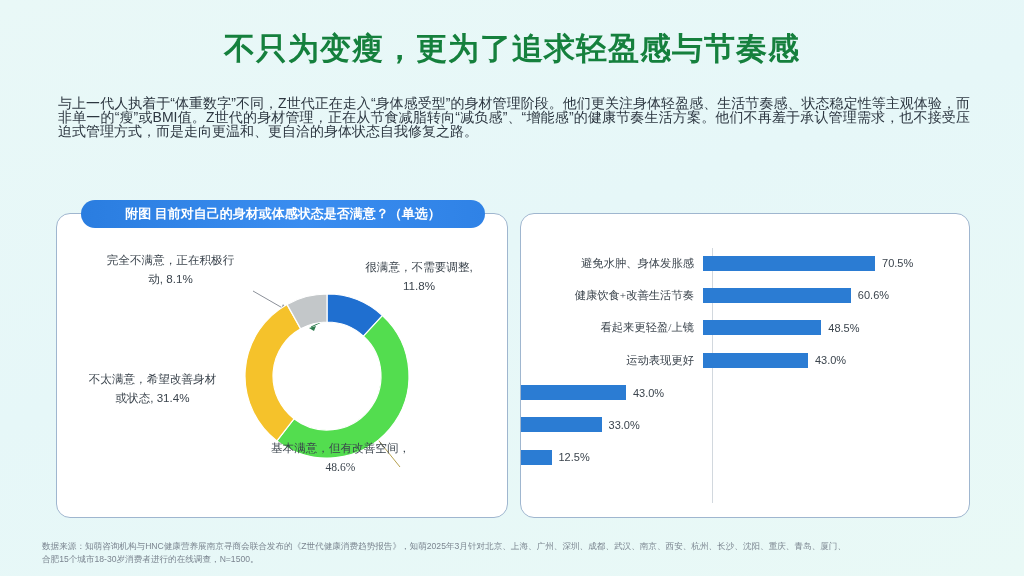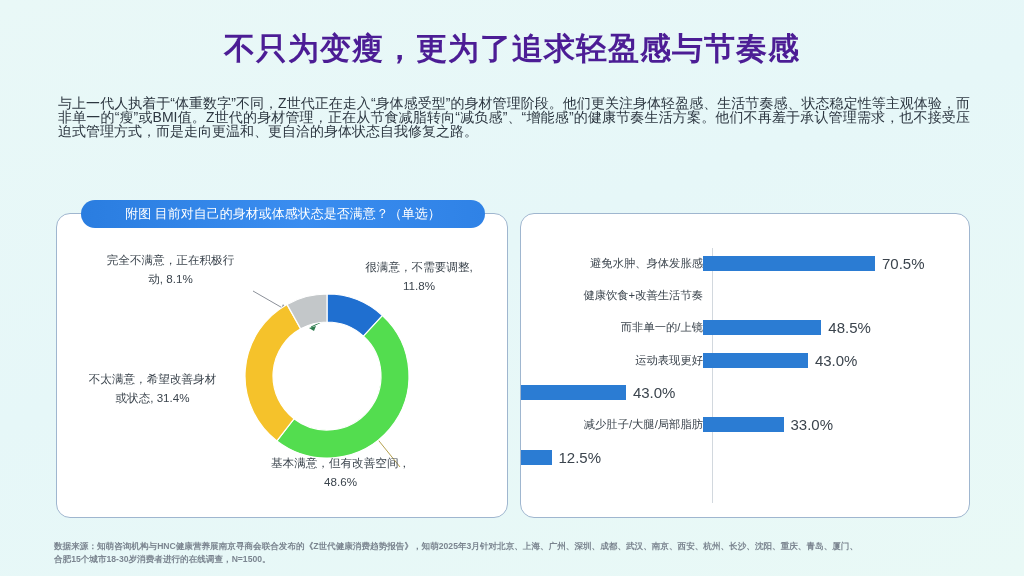--- a/index.html
+++ b/index.html
@@ -19,21 +19,21 @@
   
   .slide-title {
     position: absolute;
     top: 28px;
     left: 0;
     width: 1024px;
     text-align: center;
     font-size: 31px;
     font-weight: bold;
     letter-spacing: 1px;
-    color: #4c1d95;
+    color: #15803d;
     white-space: nowrap;
   }
 
   
   .intro {
     position: absolute;
     top: 96px;
     left: 58px;
     width: 912px;
     font-size: 14px;
@@ -55,21 +55,21 @@
 
   .card-header {
     position: absolute;
     top: -14px;
     height: 28px;
     line-height: 28px;
     border-radius: 14px;
     background: linear-gradient(90deg, #2a7de0 0%, #3a8df0 55%, #2f82e6 100%);
     color: #ffffff;
     font-size: 13px;
-    font-weight: normal;
+    font-weight: bold;
     text-align: center;
     white-space: nowrap;
     padding: 0 14px;
     box-sizing: border-box;
   }
   #header-left  { left: 24px;  width: 404px; }
   #header-right { left: 66px;  width: 352px; }
 
   
   .donut-wrap {
@@ -85,21 +85,21 @@
     position: absolute;
     font-size: 11.6px;
     line-height: 19px;
     color: #3b444d;
     text-align: center;
     white-space: pre-line;
   }
   #lbl-gray  { left: 26px;  top: 36px;  width: 175px; }
   #lbl-blue  { left: 286px; top: 43px;  width: 152px; }
   #lbl-yellow{ left: 8px;   top: 155px; width: 175px; }
-  #lbl-green { left: 196px; top: 239px; width: 175px; }
+  #lbl-green { left: 196px; top: 225px; width: 175px; font-family: Liberation Serif, serif; }
 
   .leader {
     position: absolute;
     overflow: visible;
     pointer-events: none;
   }
 
   
   .bars {
     position: absolute;
@@ -110,62 +110,63 @@
   }
   .bar-row {
     position: relative;
     height: 30px;
     display: flex;
     align-items: center;
     margin-bottom: 2.4px;
   }
   .bar-cat {
     width: 182px;
+    padding-right: 9px;
     text-align: right;
     font-size: 11.3px;
     color: #3b444d;
     white-space: nowrap;
     box-sizing: border-box;
+    font-family: Liberation Serif, serif;
   }
   .bar-track {
     position: relative;
     flex: 1;
     height: 30px;
     display: flex;
     align-items: center;
   }
   .bar-fill {
     height: 15px;
     background: #2b7cd3;
   }
   .bar-val {
-    font-size: 15px;
+    font-size: 11px;
     color: #3b444d;
     margin-left: 7px;
     white-space: nowrap;
   }
   .axis-line {
     position: absolute;
     left: 191px;
     top: 34px;
     width: 1px;
     height: 255px;
     background: #d2d8de;
   }
 
   
   .footnote {
     position: absolute;
-    left: 54px;
+    left: 42px;
     top: 540px;
     width: 930px;
     font-size: 8.6px;
     line-height: 12.5px;
     color: #7b8590;
-    font-weight: bold;
   }
 </style>
 </head>
 <body>
 
 <div class="slide-title">不只为变瘦，更为了追求轻盈感与节奏感</div>
 
 <div class="intro">与上一代人执着于“体重数字”不同，Z世代正在走入“身体感受型”的身材管理阶段。他们更关注身体轻盈感、生活节奏感、状态稳定性等主观体验，而非单一的“瘦”或BMI值。Z世代的身材管理，正在从节食减脂转向“减负感”、“增能感”的健康节奏生活方案。他们不再羞于承认管理需求，也不接受压迫式管理方式，而是走向更温和、更自洽的身体状态自我修复之路。</div>
 
 <div class="card" id="card-left">
@@ -206,43 +207,46 @@
   <div class="bars" id="bar-rows">
       <div class="bar-row">
         <div class="bar-cat">避免水肿、身体发胀感</div>
         <div class="bar-track">
           <div class="bar-fill" style="width: 172.02px;"></div>
           <div class="bar-val">70.5%</div>
         </div>
       </div>
       <div class="bar-row">
         <div class="bar-cat">健康饮食+改善生活节奏</div>
-      </div>
-      <div class="bar-row">
-        <div class="bar-cat">而非单一的/上镜</div>
+        <div class="bar-track">
+          <div class="bar-fill" style="width: 147.864px;"></div>
+          <div class="bar-val">60.6%</div>
+        </div>
+      </div>
+      <div class="bar-row">
+        <div class="bar-cat">看起来更轻盈/上镜</div>
         <div class="bar-track">
           <div class="bar-fill" style="width: 118.34px;"></div>
           <div class="bar-val">48.5%</div>
         </div>
       </div>
       <div class="bar-row">
         <div class="bar-cat">运动表现更好</div>
         <div class="bar-track">
           <div class="bar-fill" style="width: 104.92px;"></div>
           <div class="bar-val">43.0%</div>
         </div>
       </div>
       <div class="bar-row">
         <div class="bar-track">
           <div class="bar-fill" style="width: 104.92px;"></div>
           <div class="bar-val">43.0%</div>
         </div>
       </div>
       <div class="bar-row">
-        <div class="bar-cat">减少肚子/大腿/局部脂肪</div>
         <div class="bar-track">
           <div class="bar-fill" style="width: 80.52px;"></div>
           <div class="bar-val">33.0%</div>
         </div>
       </div>
       <div class="bar-row">
         <div class="bar-track">
           <div class="bar-fill" style="width: 30.5px;"></div>
           <div class="bar-val">12.5%</div>
         </div>

